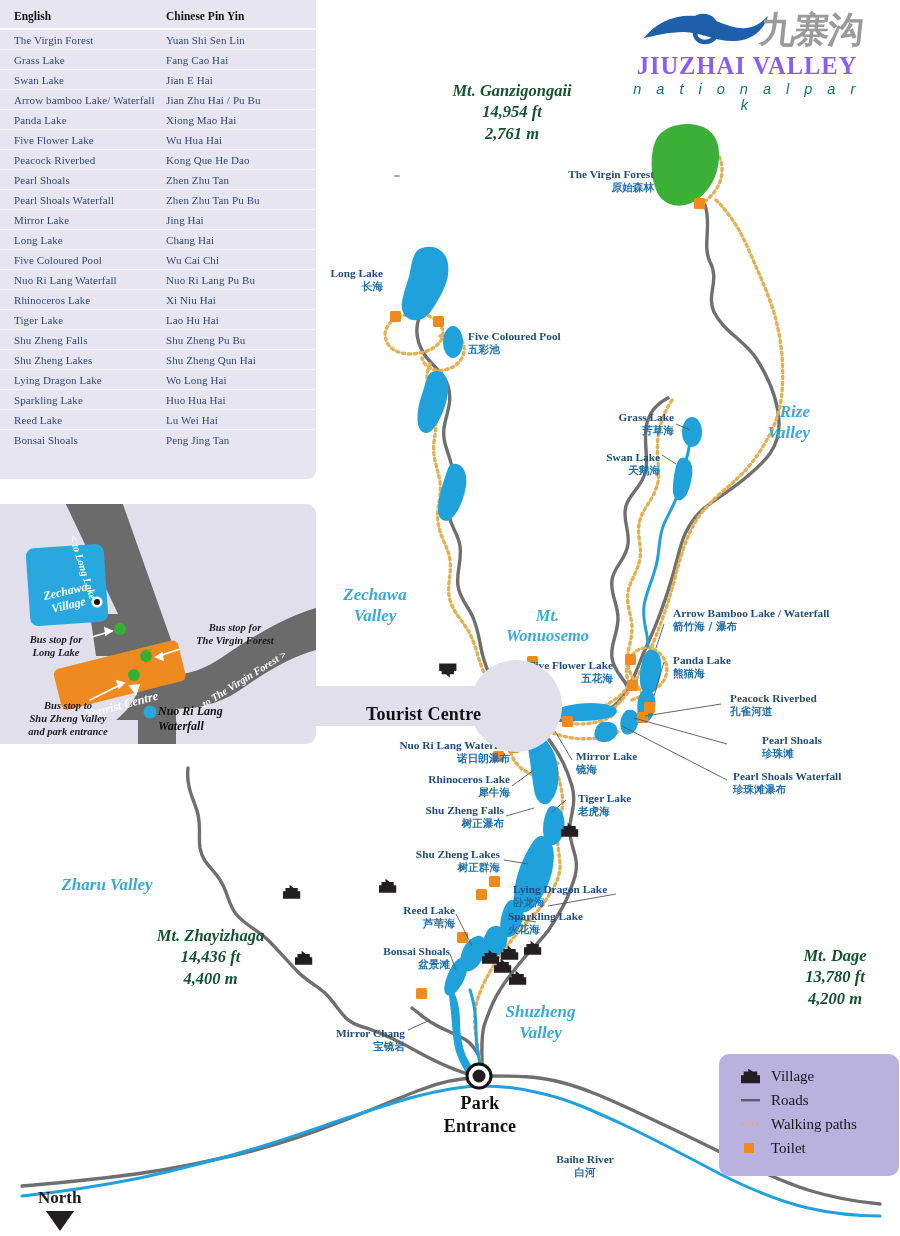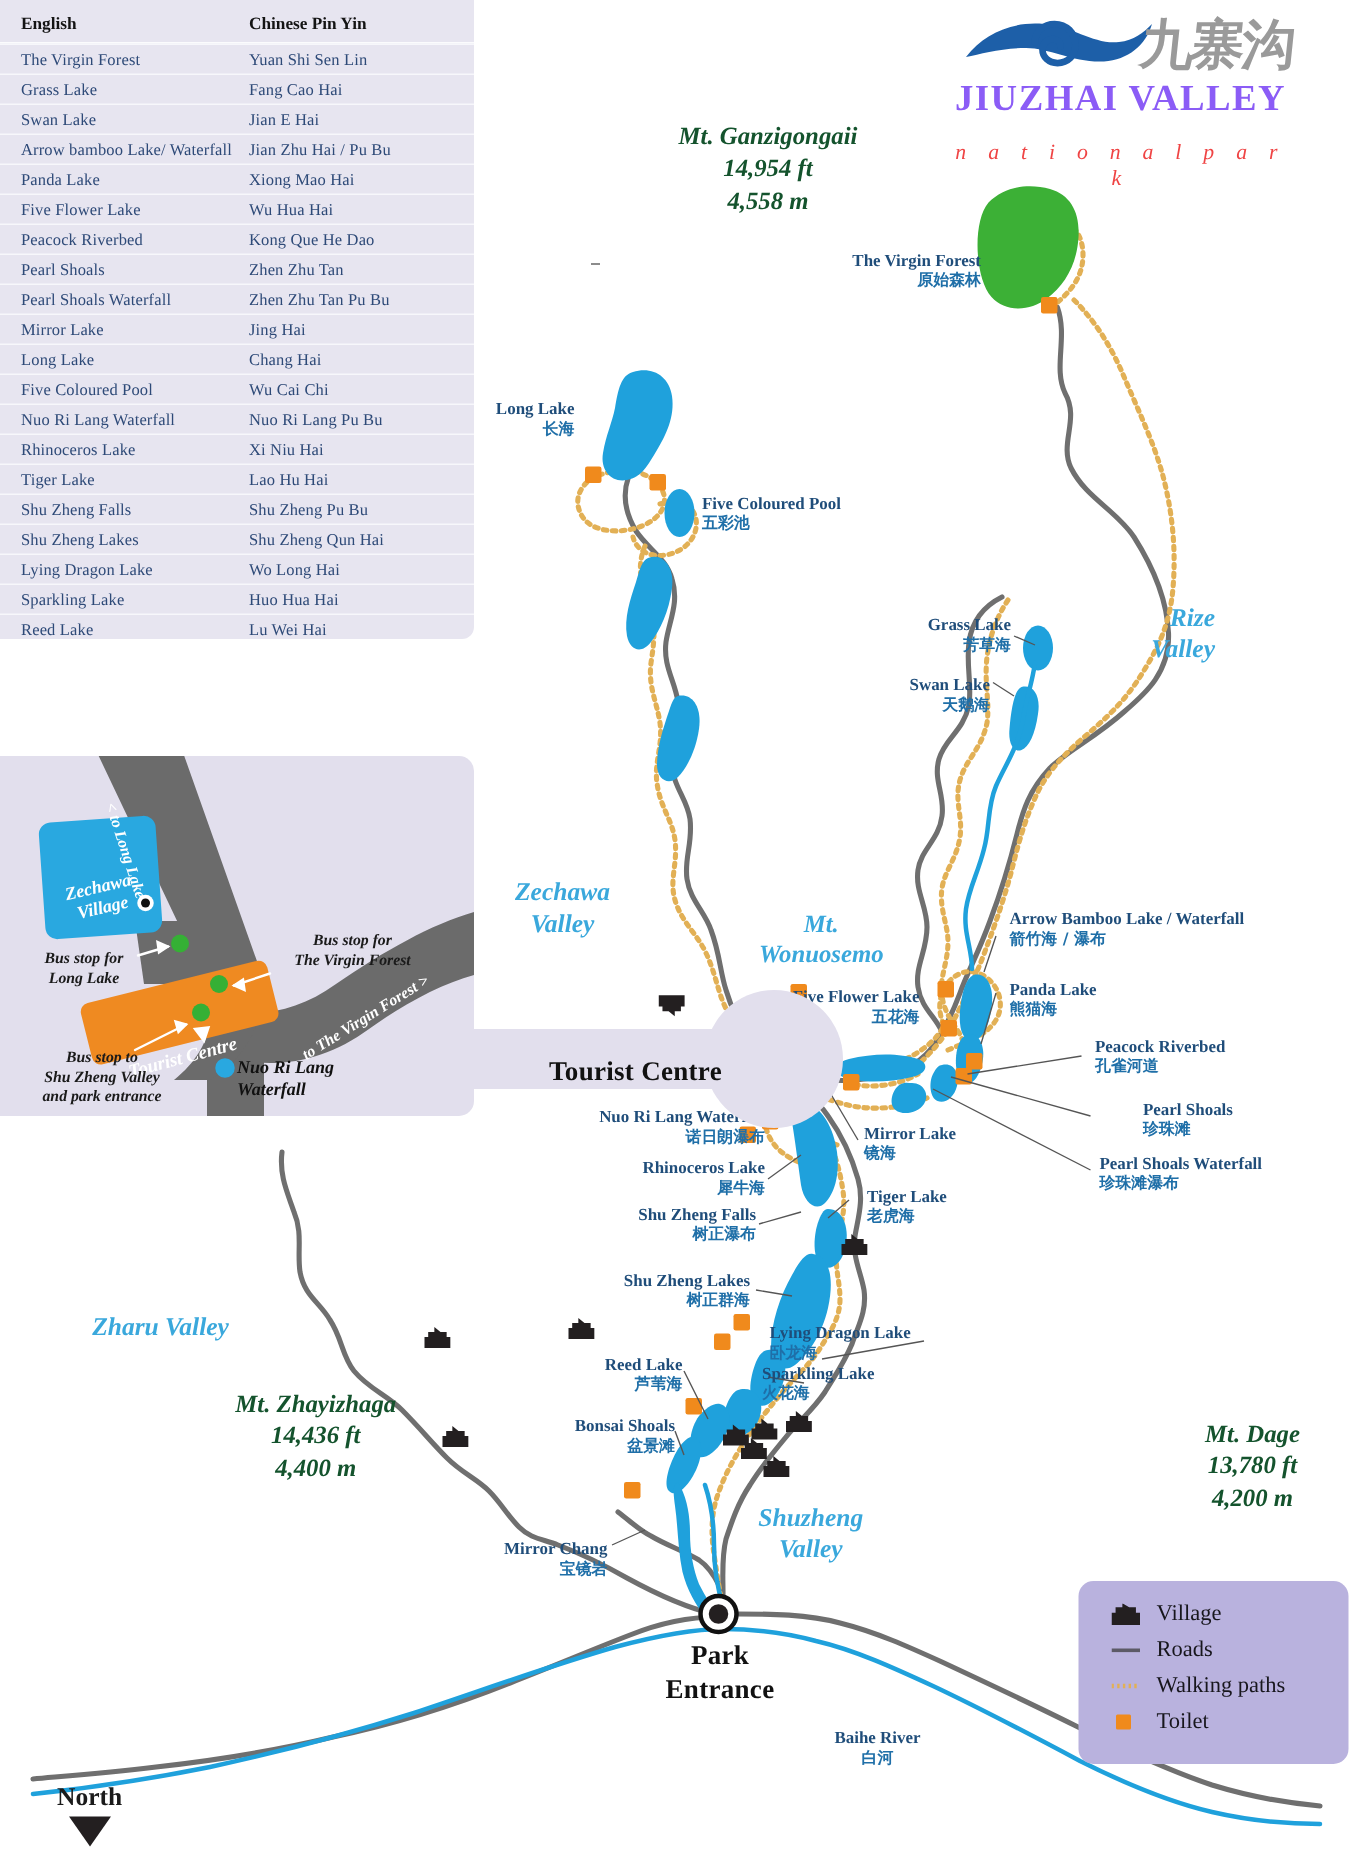--- a/index.html
+++ b/index.html
@@ -2,41 +2,41 @@
 <html><head>
 <meta charset="utf-8">
 <style>
   html,body{margin:0;padding:0;background:#ffffff;}
   body{width:900px;height:1236px;position:relative;overflow:hidden;
        font-family:"Liberation Serif","DejaVu Serif",serif;}
 
   #root{position:absolute;inset:0;width:900px;height:1236px;}
 
   
-  .glossary{position:absolute;left:0;top:0;width:316px;height:426px;
+  .glossary{position:absolute;left:0;top:0;width:316px;height:479px;
             background:#e7e5f0;border-radius:0 0 8px 0;overflow:hidden;}
   .gl-head{display:flex;padding:10px 0 6px 14px;border-bottom:1px solid #fbfbfd;}
   .gl-head span{font-weight:bold;font-size:11.5px;color:#141414;}
   .gl-head .c1{width:152px;}
   .gl-row{display:flex;padding:4px 0 3px 14px;border-top:1px solid #f7f7fb;}
   .gl-row span{font-size:11px;color:#2e4a78;letter-spacing:.1px;}
   .gl-row .c1{width:152px;}
   .gl-row .c2{width:145px;}
 
   
   .logo{position:absolute;right:38px;top:6px;width:230px;text-align:center;}
   .logo-mark{height:48px;position:relative;}
   .logo-wave{position:absolute;left:10px;top:2px;}
   .logo-cjk{position:absolute;right:0px;top:0px;font-size:36px;color:#9a9a9a;
             font-family:"DejaVu Sans",sans-serif;letter-spacing:-2px;
             transform:skewX(-6deg);font-weight:bold;}
   .logo-t1{font-size:24.5px;font-weight:bold;color:#8b5cf6;letter-spacing:1px;
            font-family:"Liberation Serif",serif;margin-top:-2px;}
-  .logo-t2{font-size:14.5px;color:#ef4444;letter-spacing:5.5px;font-style:italic;
-           font-family:Liberation Serif, serif;margin-top:14px;}
+  .logo-t2{font-size:14.5px;color:#0f766e;letter-spacing:5.5px;font-style:italic;
+           font-family:Liberation Sans, sans-serif;margin-top:1px;}
 
   
   .inset{position:absolute;left:0px;top:504px;width:316px;height:240px;
          background:#e2dfed;border-radius:0 10px 10px 0;overflow:hidden;}
   .inset svg{position:absolute;inset:0;}
   .ilabel{position:absolute;font-style:italic;font-weight:bold;font-size:10.5px;
           color:#1a1a1a;line-height:1.22;text-align:center;}
   .iroad-label{position:absolute;color:#ffffff;font-style:italic;font-weight:bold;
                font-size:10.5px;white-space:nowrap;}
   .ipatch{position:absolute;color:#ffffff;font-weight:bold;font-style:italic;
@@ -440,21 +440,21 @@
       </svg>
       <div class="logo-cjk">九寨沟</div>
     </div>
     <div class="logo-t1">JIUZHAI VALLEY</div>
     <div class="logo-t2">n a t i o n a l   p a r k</div>
   </div>
 
   <div class="peak" style="left:432px;top:80px;width:160px;">
     <div>Mt. Ganzigongaii</div>
     <div>14,954 ft</div>
-    <div>4,558 m</div>
+    <div>2,761 m</div>
   </div>
   <div class="peak" style="left:128px;top:925px;width:165px;">
     <div>Mt. Zhayizhaga</div>
     <div>14,436 ft</div>
     <div>4,400 m</div>
   </div>
   <div class="peak" style="left:765px;top:945px;width:140px;">
     <div>Mt. Dage</div>
     <div>13,780 ft</div>
     <div>4,200 m</div>

